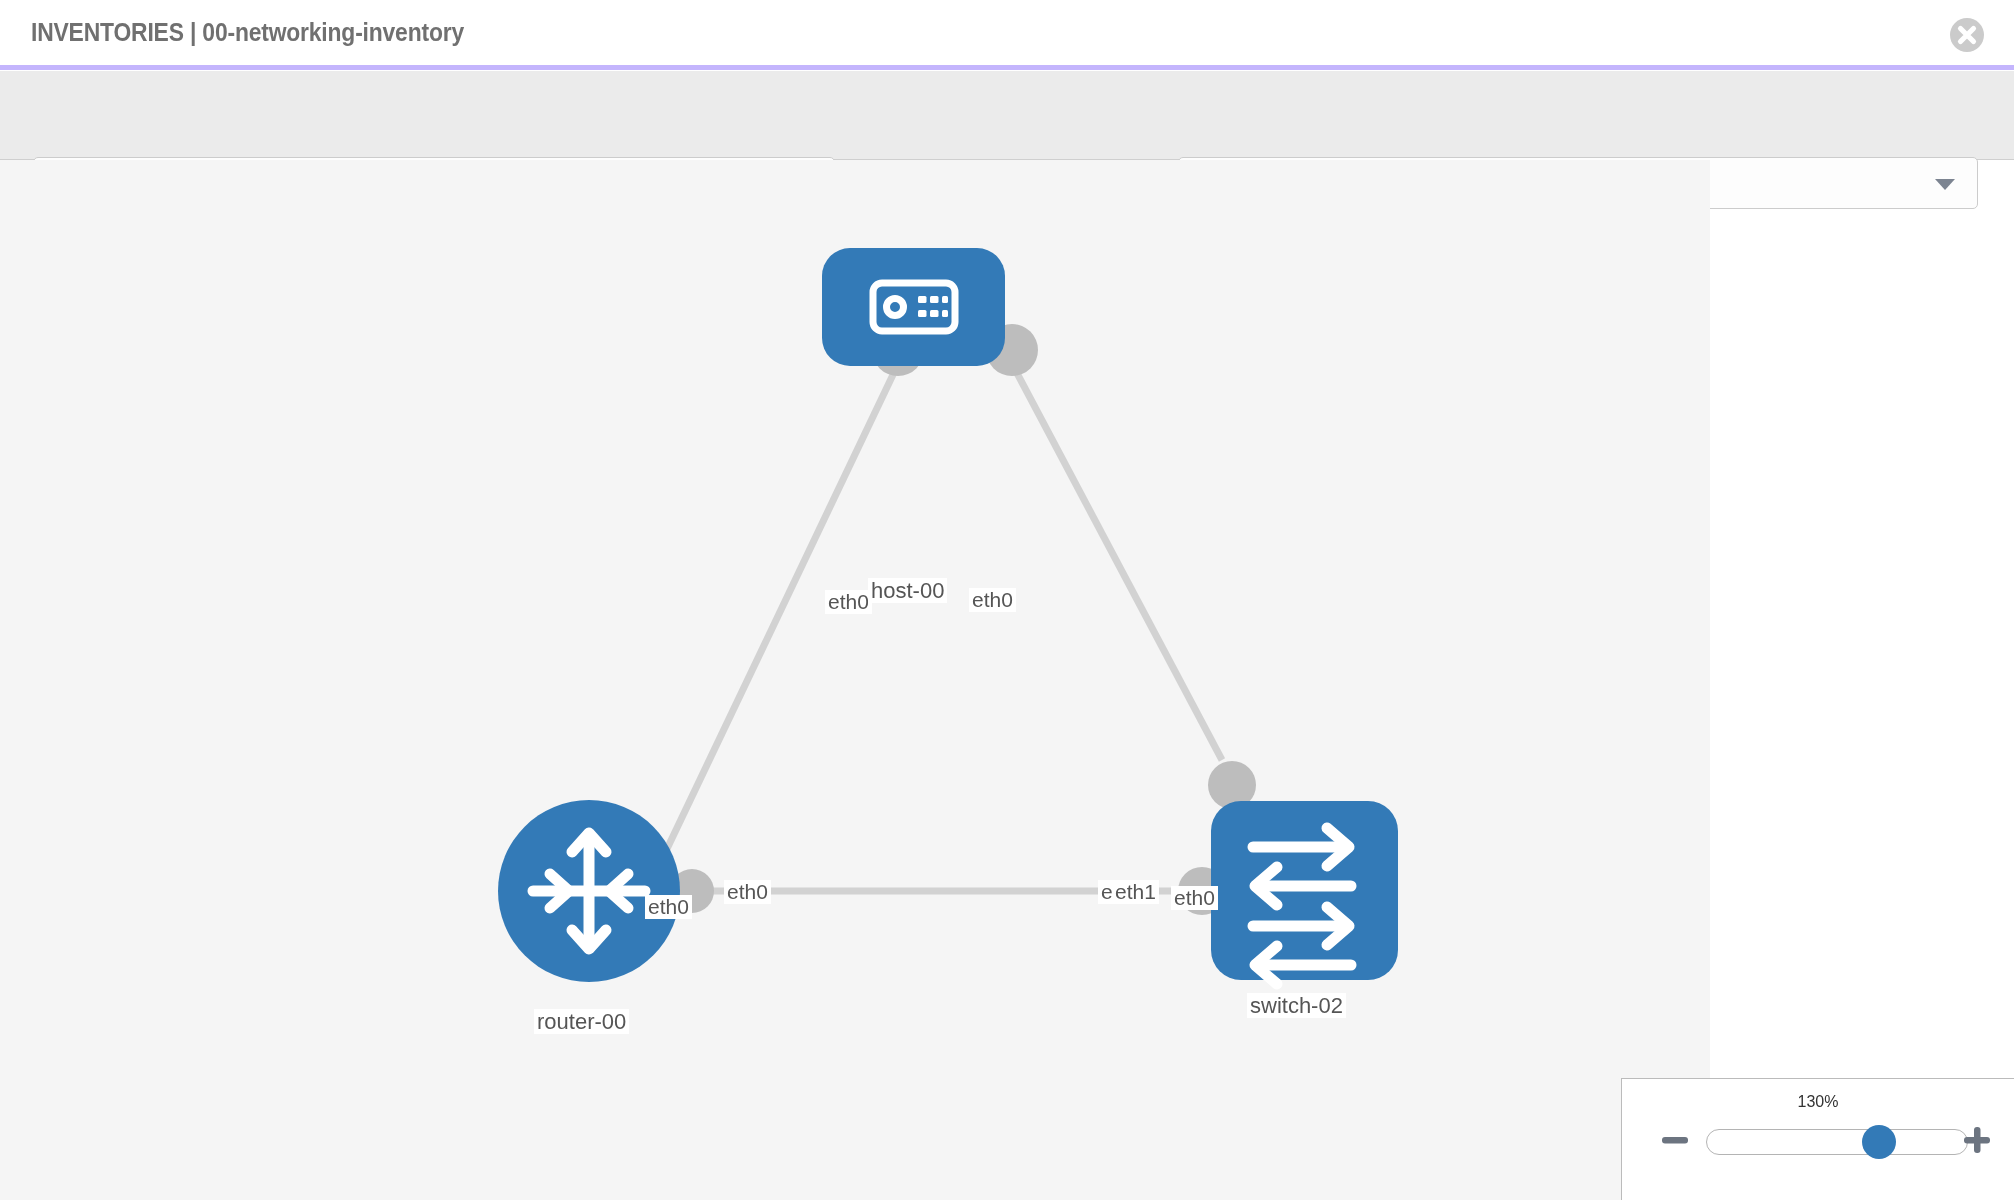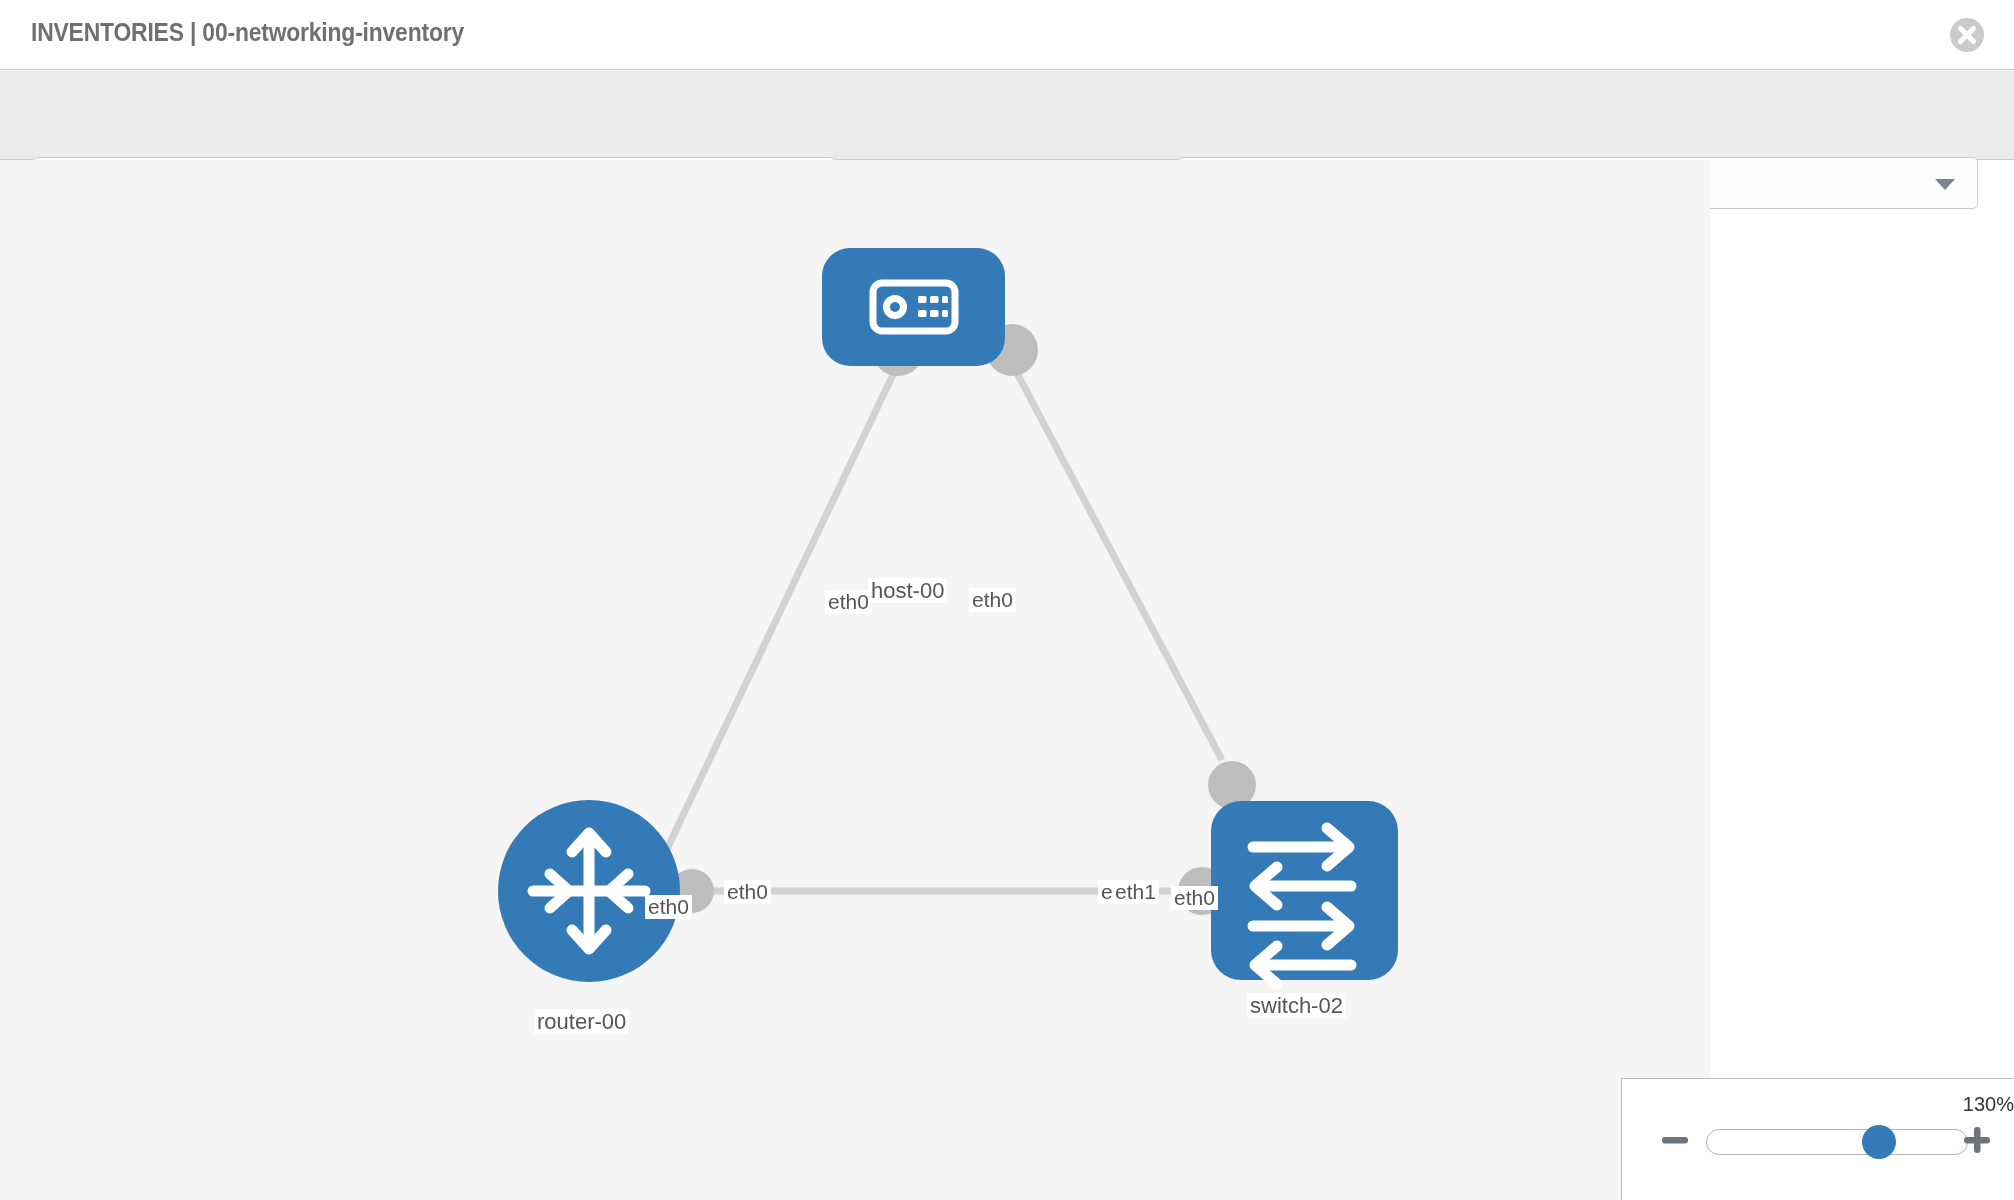--- a/index.html
+++ b/index.html
@@ -9,21 +9,21 @@
     overflow: hidden;
     background: #ffffff;
     font-family: "Liberation Sans", sans-serif;
   }
 
   
   .header {
     position: absolute; left: 0; top: 0;
     width: 2014px; height: 70px;
     background: #ffffff;
-    border-bottom: 1px solid #c4b5fd;
+    border-bottom: 5px solid #c4b5fd;
   }
   .page-title {
     position: absolute; left: 31px; top: 17px;
     font-size: 26px;
     font-weight: bold;
     color: #707070;
     letter-spacing: -0.2px;
     white-space: nowrap;
     transform: scaleX(0.88);
     transform-origin: left center;
@@ -121,22 +121,22 @@
   .zoom-panel {
     position: absolute; left: 1621px; top: 1078px;
     width: 393px; height: 122px;
     background: #ffffff;
     border: 1px solid #bbbbbb;
     border-right: none;
     border-bottom: none;
   }
   .zoom-percent {
     position: absolute; left: 0; right: 0; top: 14px;
-    text-align: right;
-    font-size: 20px;
+    text-align: center;
+    font-size: 16px;
     color: #333333;
   }
   .zoom-minus, .zoom-plus {
     position: absolute; top: 44px;
     width: 34px; height: 34px;
     cursor: pointer;
   }
   .zoom-minus { left: 36px; }
   .zoom-plus  { right: 20px; }
 

